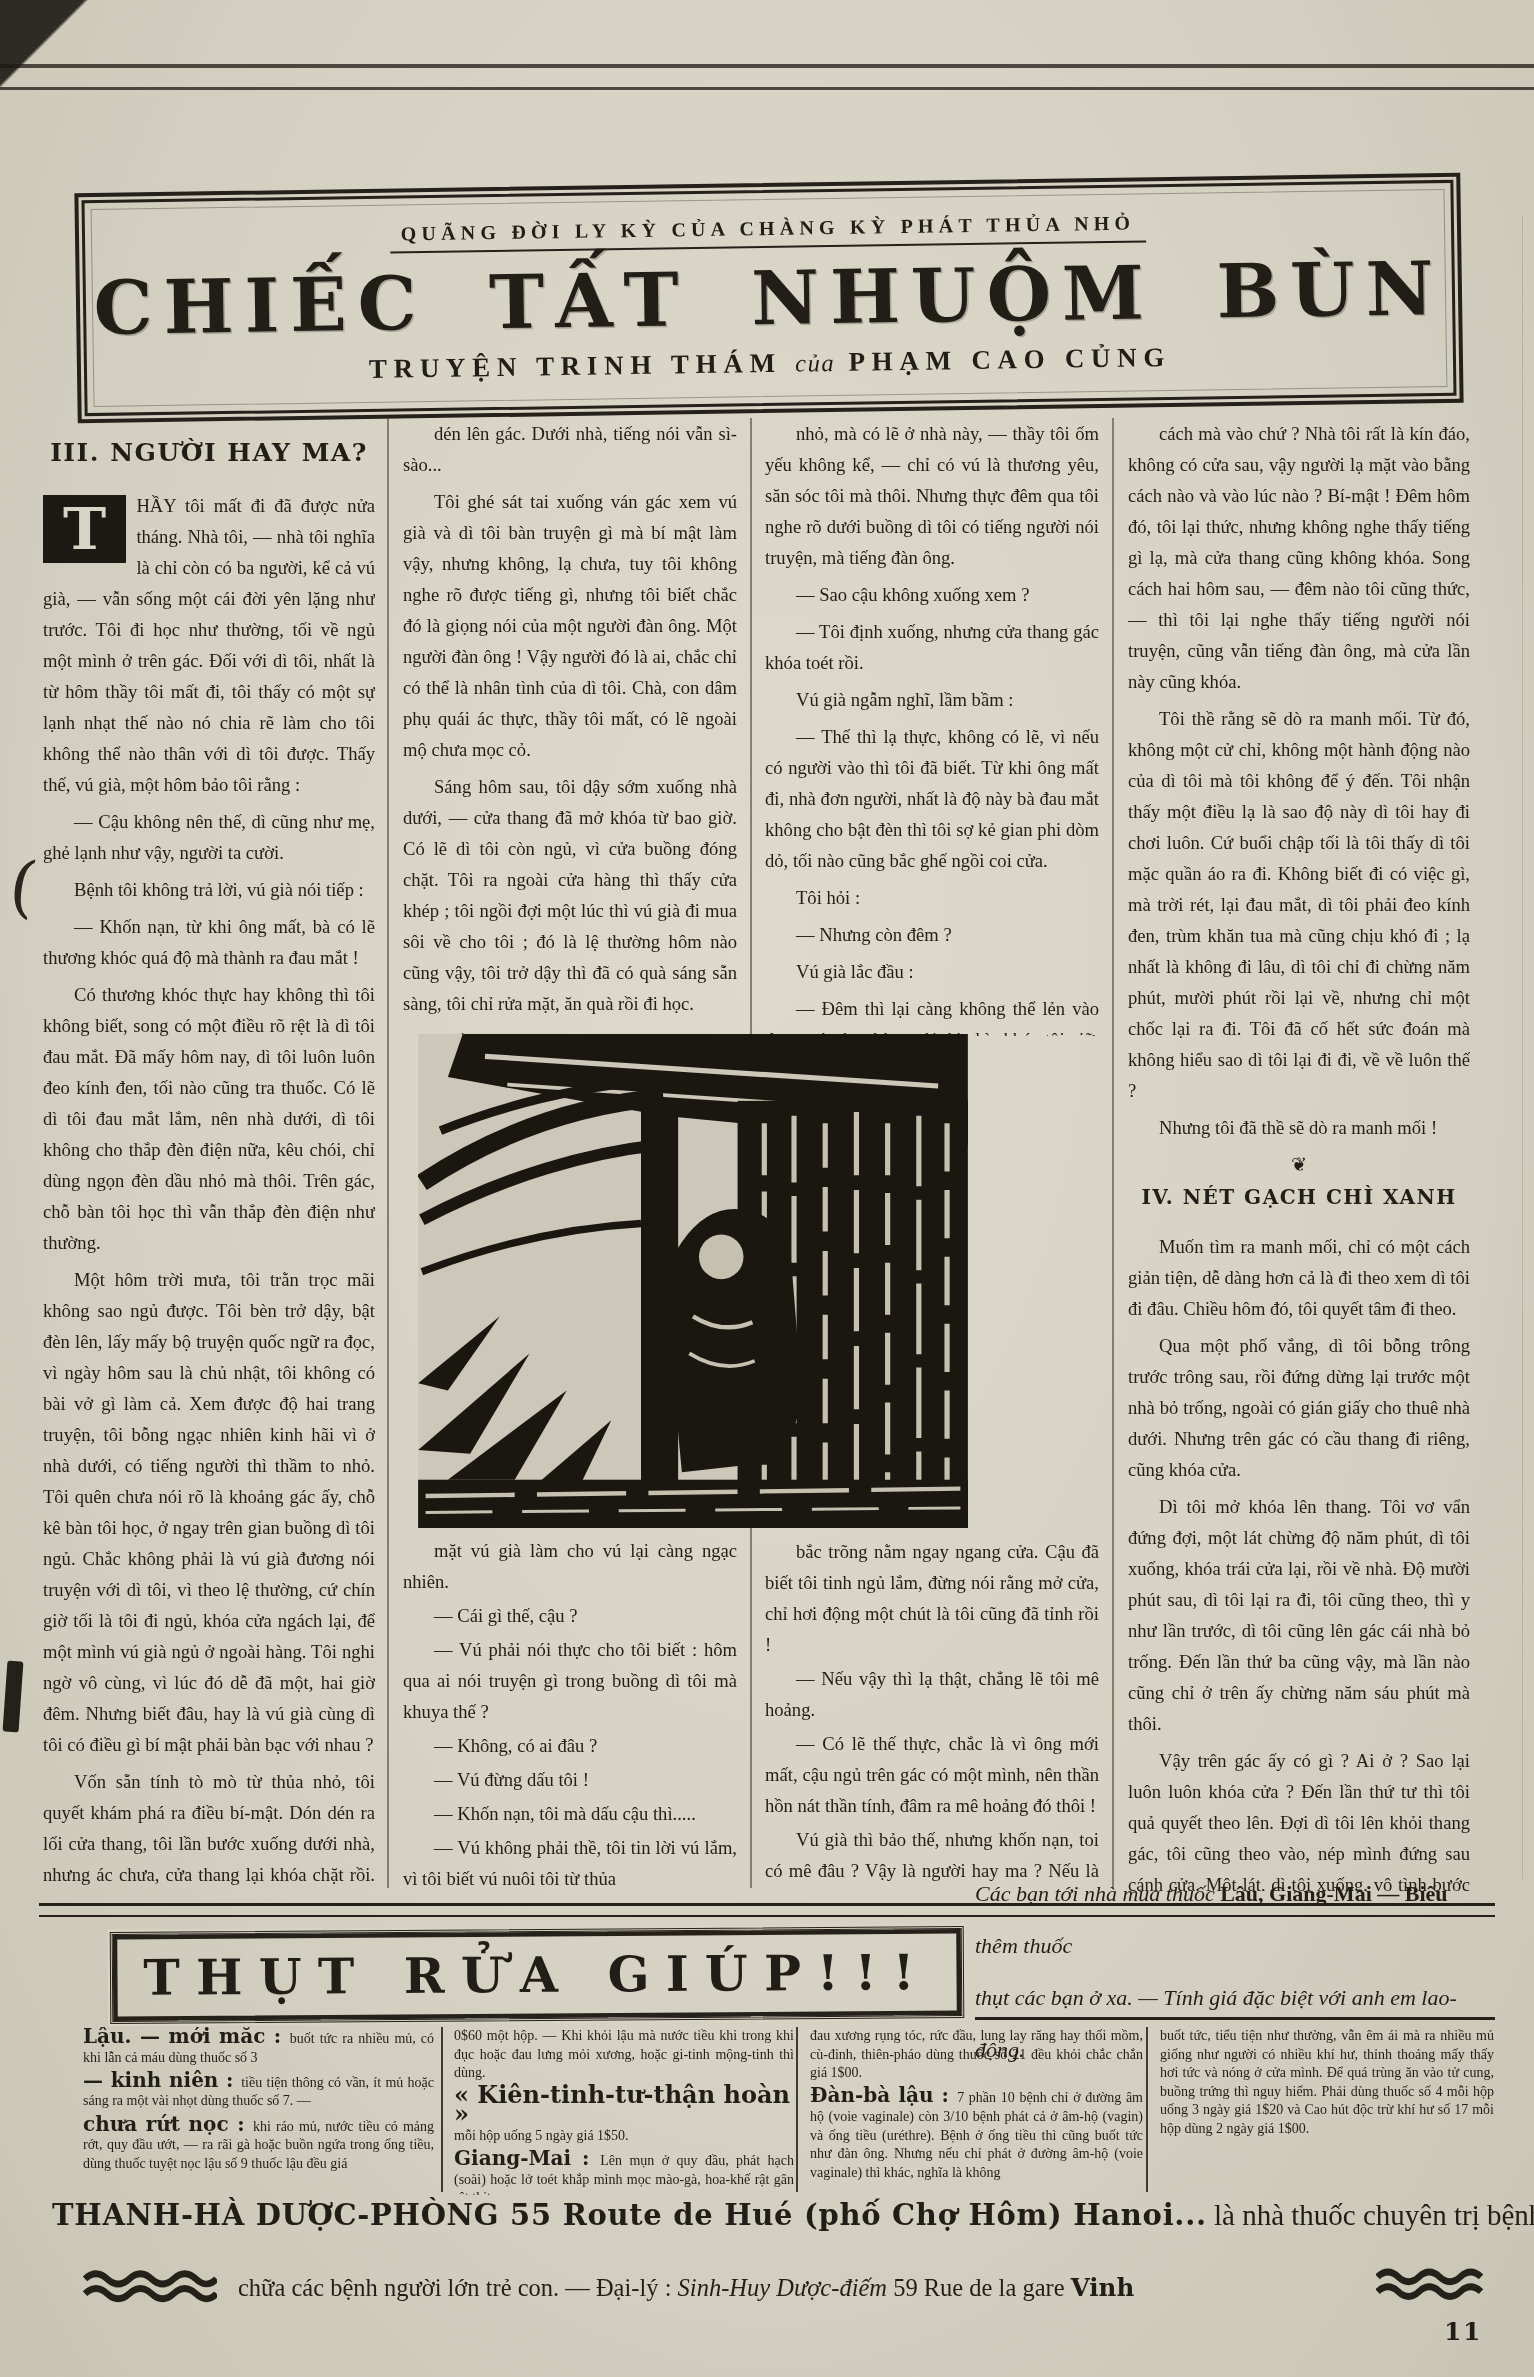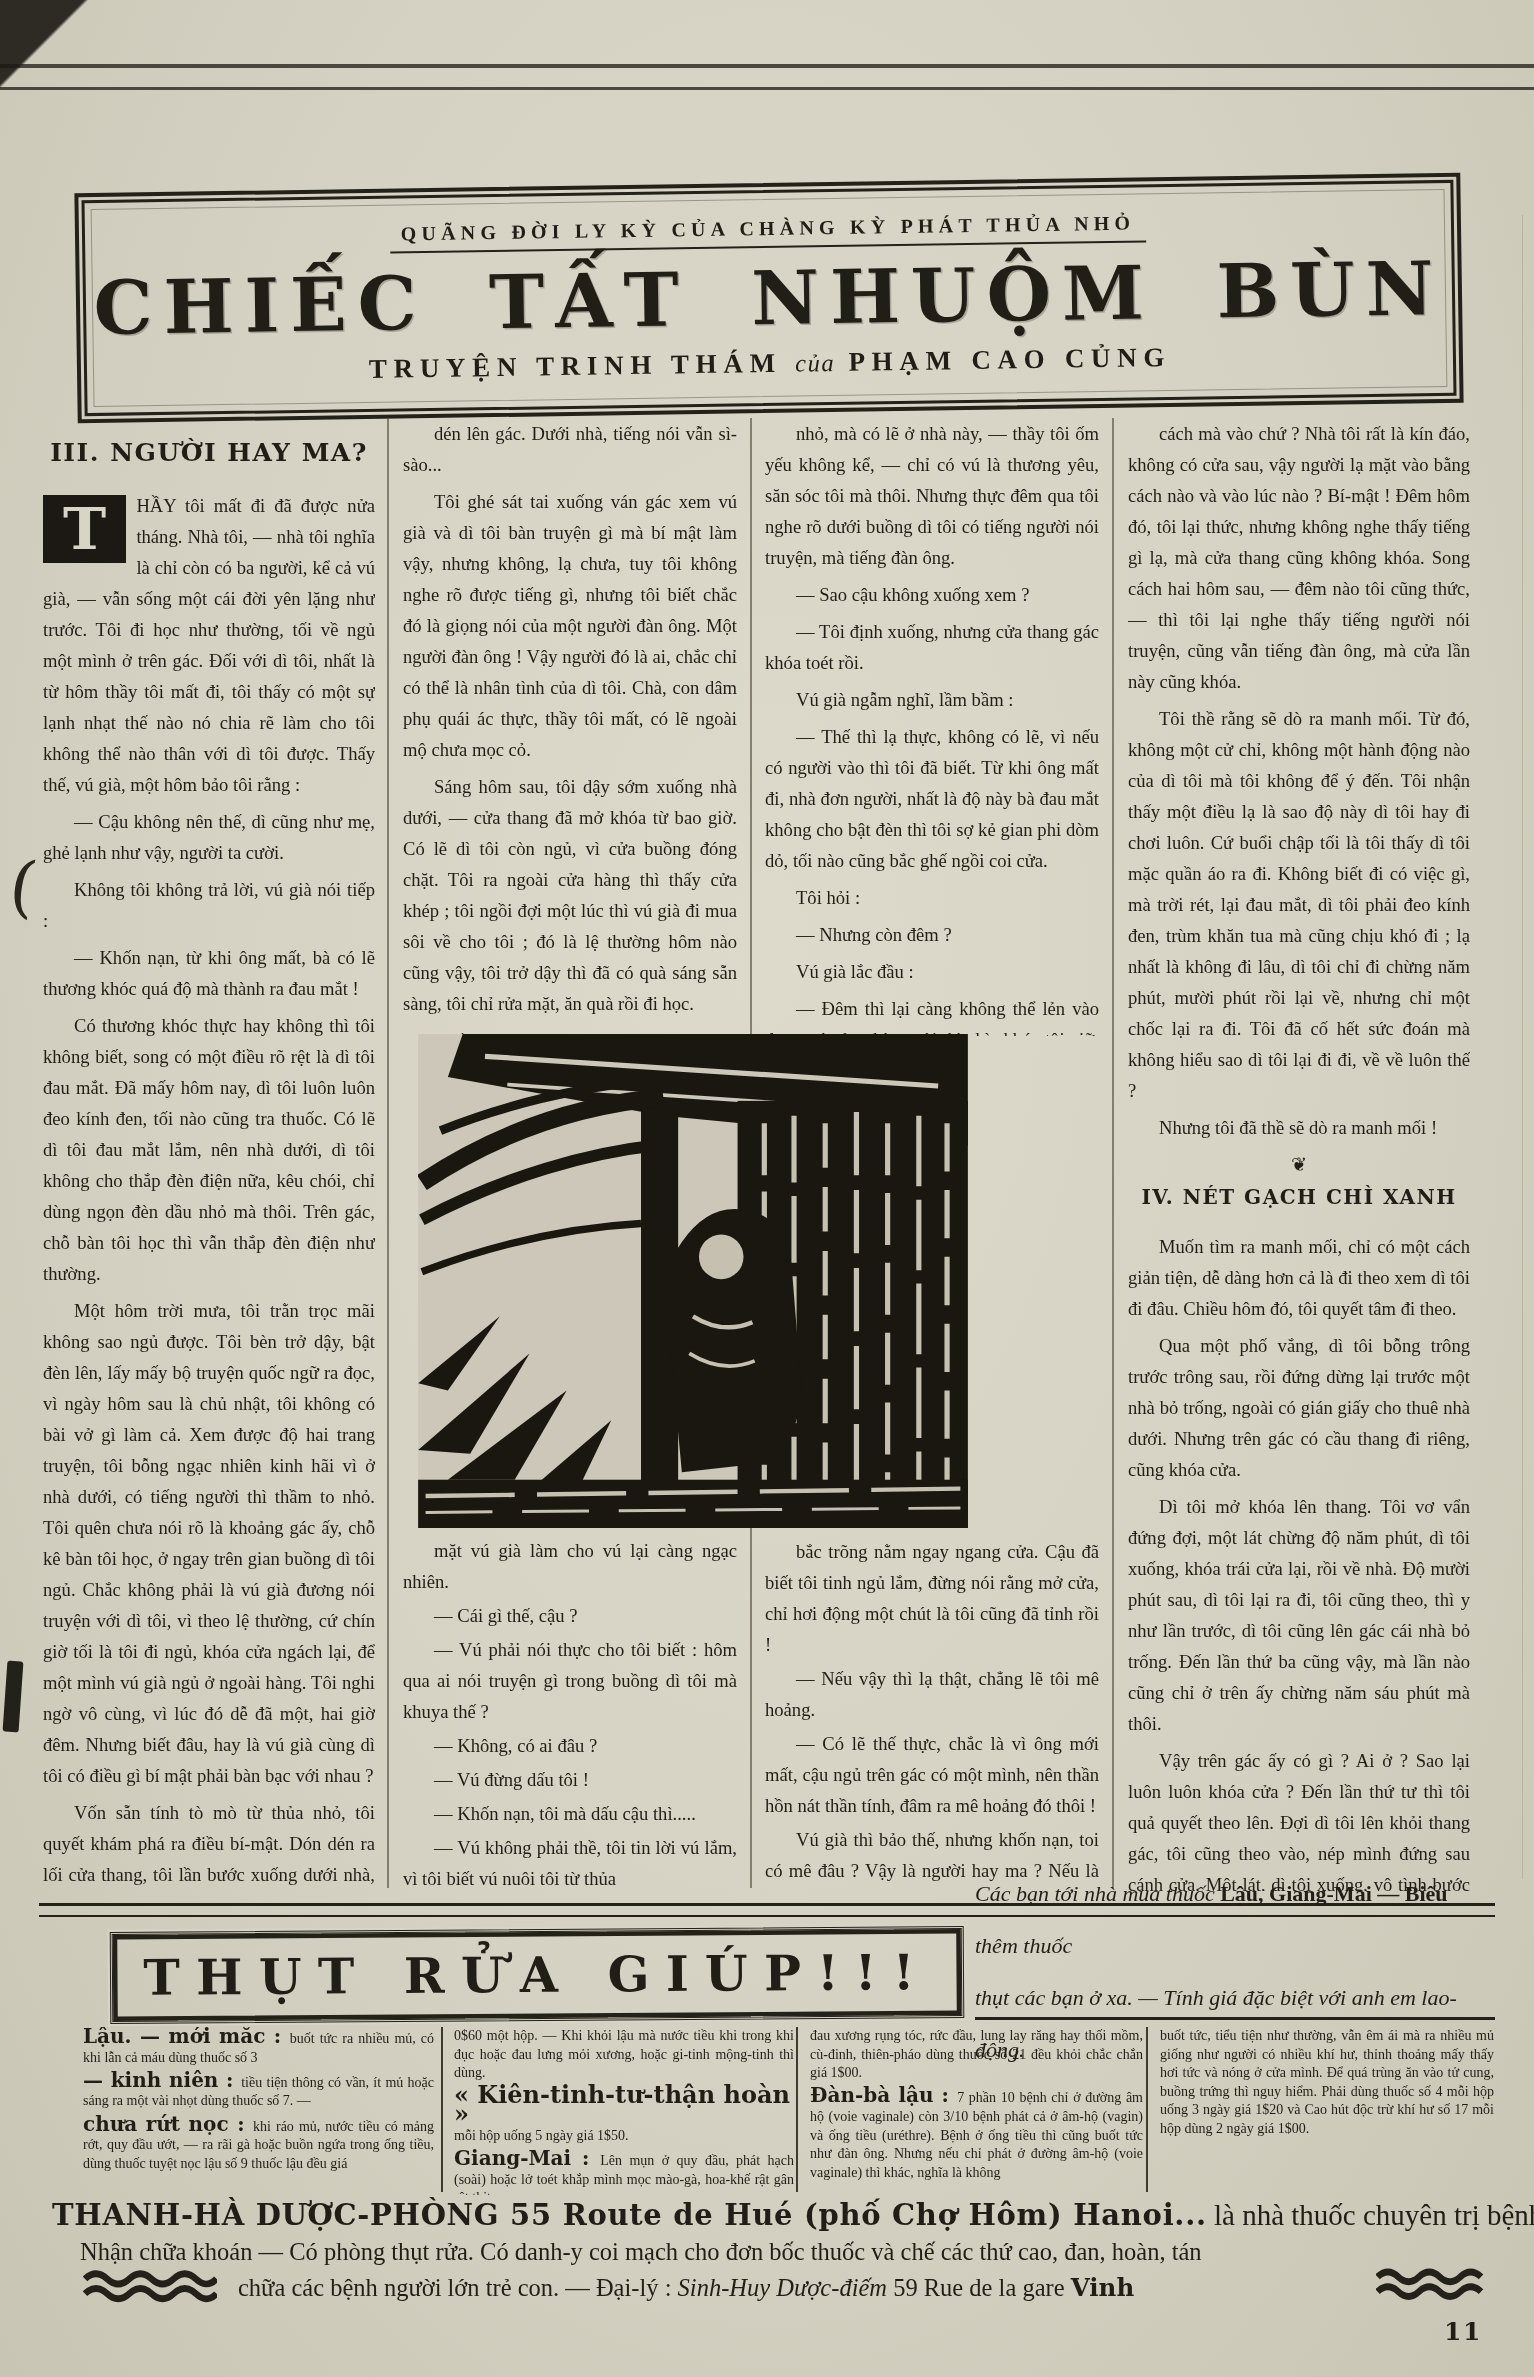--- a/index.html
+++ b/index.html
@@ -122,21 +122,21 @@
   <div class="vrule" id="vr2"></div>
   <div class="vrule" id="vr3"></div>
 
   <div class="story-col" id="col1">
     <div class="section-heading">III. NGƯỜI HAY MA?</div>
     <div class="lead-para">
       <span class="dropcap">T</span><span>HẦY tôi mất đi đã được nửa tháng. Nhà tôi, — nhà tôi nghĩa là chỉ còn có ba người, kể cả vú già, — vẫn sống một cái đời yên lặng như trước. Tôi đi học như thường, tối về ngủ một mình ở trên gác. Đối với dì tôi, nhất là từ hôm thầy tôi mất đi, tôi thấy có một sự lạnh nhạt thế nào nó chia rẽ làm cho tôi không thể nào thân với dì tôi được. Thấy thế, vú già, một hôm bảo tôi rằng :</span>
     </div>
     <div>
         <p class="para">— Cậu không nên thế, dì cũng như mẹ, ghẻ lạnh như vậy, người ta cười.</p>
-        <p class="para">Không tôi không trả lời, vú già nói tiếp :</p>
+        <p class="para">Bệnh tôi không trả lời, vú già nói tiếp :</p>
         <p class="para">— Khốn nạn, từ khi ông mất, bà có lẽ thương khóc quá độ mà thành ra đau mắt !</p>
         <p class="para">Có thương khóc thực hay không thì tôi không biết, song có một điều rõ rệt là dì tôi đau mắt. Đã mấy hôm nay, dì tôi luôn luôn đeo kính đen, tối nào cũng tra thuốc. Có lẽ dì tôi đau mắt lắm, nên nhà dưới, dì tôi không cho thắp đèn điện nữa, kêu chói, chỉ dùng ngọn đèn dầu nhỏ mà thôi. Trên gác, chỗ bàn tôi học thì vẫn thắp đèn điện như thường.</p>
         <p class="para">Một hôm trời mưa, tôi trằn trọc mãi không sao ngủ được. Tôi bèn trở dậy, bật đèn lên, lấy mấy bộ truyện quốc ngữ ra đọc, vì ngày hôm sau là chủ nhật, tôi không có bài vở gì làm cả. Xem được độ hai trang truyện, tôi bỗng ngạc nhiên kinh hãi vì ở nhà dưới, có tiếng người thì thầm to nhỏ. Tôi quên chưa nói rõ là khoảng gác ấy, chỗ kê bàn tôi học, ở ngay trên gian buồng dì tôi ngủ. Chắc không phải là vú già đương nói truyện với dì tôi, vì theo lệ thường, cứ chín giờ tối là tôi đi ngủ, khóa cửa ngách lại, để một mình vú già ngủ ở ngoài hàng. Tôi nghi ngờ vô cùng, vì lúc đó dễ đã một, hai giờ đêm. Nhưng biết đâu, hay là vú già cùng dì tôi có điều gì bí mật phải bàn bạc với nhau ?</p>
         <p class="para">Vốn sẵn tính tò mò từ thủa nhỏ, tôi quyết khám phá ra điều bí-mật. Dón dén ra lối cửa thang, tôi lần bước xuống dưới nhà, nhưng ác chưa, cửa thang lại khóa chặt rồi. Đó là một điều lạ, vì ngày thường lại không bao giờ như thế.</p>
       </div>
   </div>
 
   <div class="story-col" id="col2-top">
       <p class="para">dén lên gác. Dưới nhà, tiếng nói vẫn sì-sào...</p>
       <p class="para">Tôi ghé sát tai xuống ván gác xem vú già và dì tôi bàn truyện gì mà bí mật làm vậy, nhưng không, lạ chưa, tuy tôi không nghe rõ được tiếng gì, nhưng tôi biết chắc đó là giọng nói của một người đàn ông. Một người đàn ông ! Vậy người đó là ai, chắc chỉ có thể là nhân tình của dì tôi. Chà, con dâm phụ quái ác thực, thầy tôi mất, có lẽ ngoài mộ chưa mọc cỏ.</p>
@@ -268,21 +268,20 @@
       </div>
   </div>
   <div class="ad-vr" id="avr1"></div>
   <div class="ad-vr" id="avr2"></div>
   <div class="ad-vr" id="avr3"></div>
 
   <div class="foot1">
     <span class="bold">THANH-HÀ DƯỢC-PHÒNG 55 Route de Hué (phố Chợ Hôm) Hanoi...</span>
     <span>là nhà thuốc chuyên trị bệnh tinh, —</span>
   </div>
-  <div class="foot2">Nhận chữa khoán — Có phòng thụt rửa. Có danh-y coi mạch cho đơn bốc thuốc và chế các thứ cao, đan, hoàn, tán</div>
 
   <svg class="squiggle" id="sq1" width="134" height="34" viewBox="0 0 180 46">
     <path d="M2,12 q15,-14 30,0 t30,0 t30,0 t30,0 t30,0 t28,0" stroke="#24201a" stroke-width="9" fill="none"></path>
     <path d="M2,32 q15,-14 30,0 t30,0 t30,0 t30,0 t30,0 t28,0" stroke="#24201a" stroke-width="9" fill="none"></path>
   </svg>
   <div class="foot3">
     <span>chữa các bệnh người lớn trẻ con. — Đại-lý :</span>
     <span class="it">Sinh-Huy Dược-điếm</span>
     <span>59 Rue de la gare</span>
     <span class="bold">Vinh</span>

